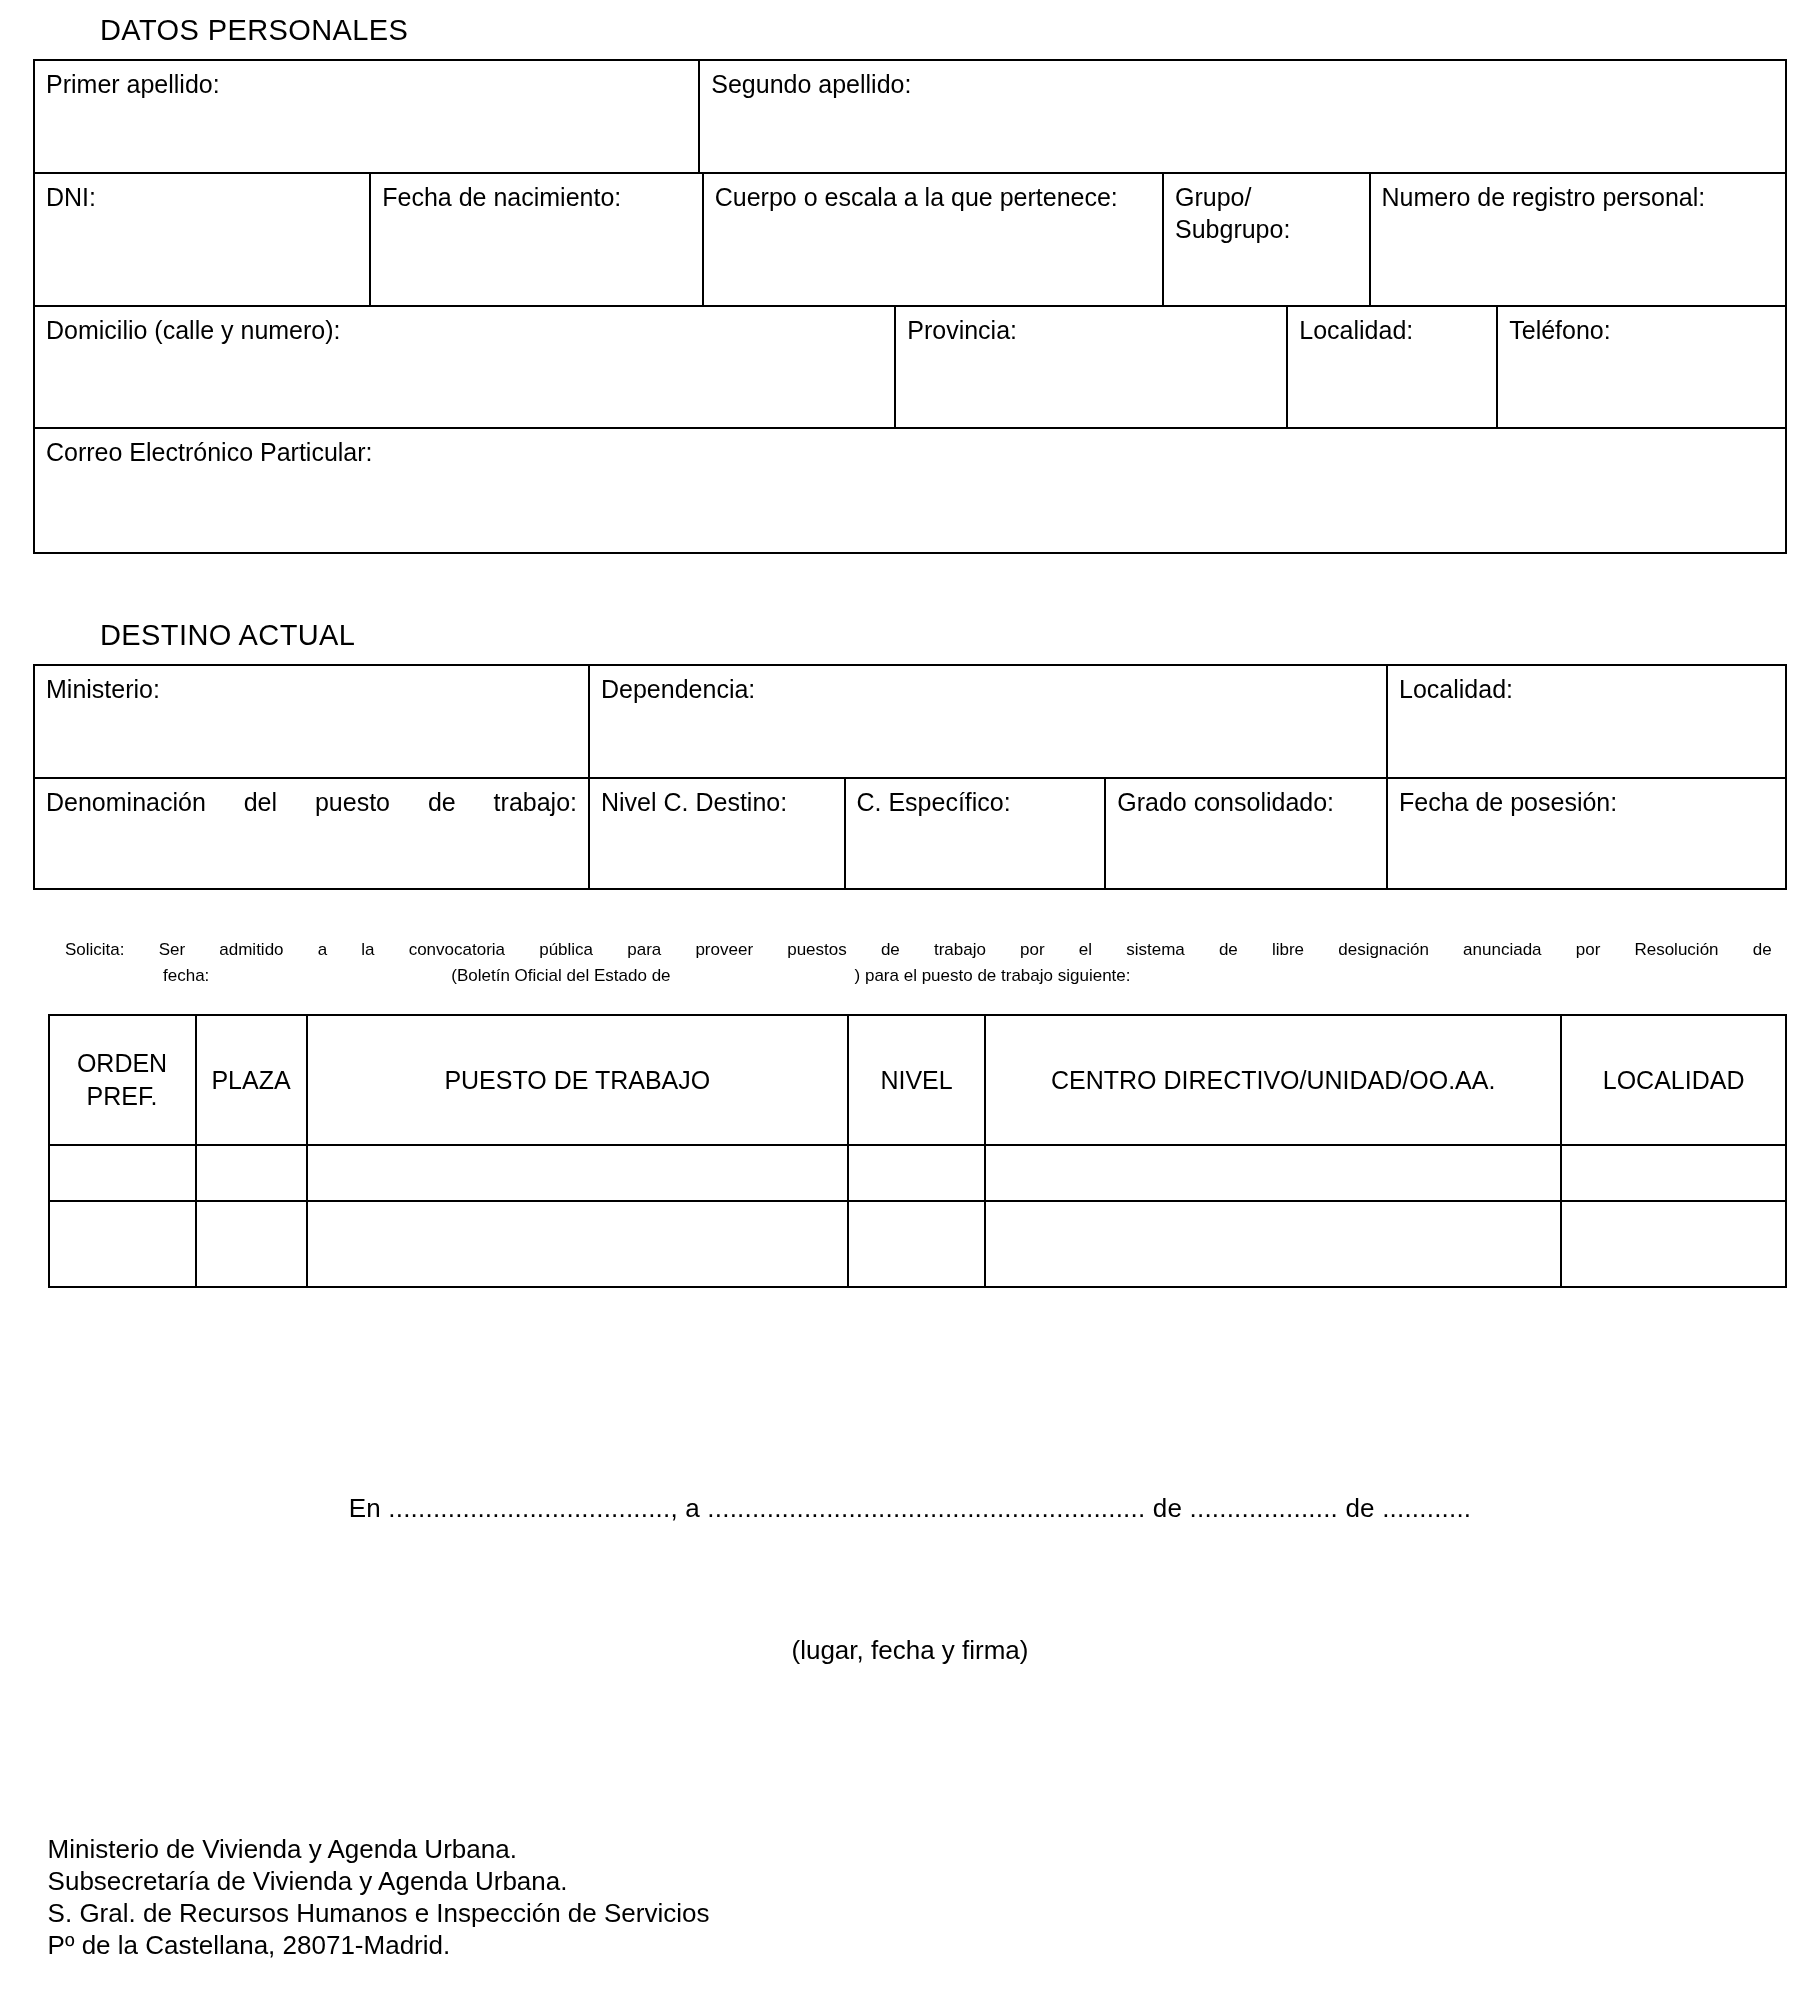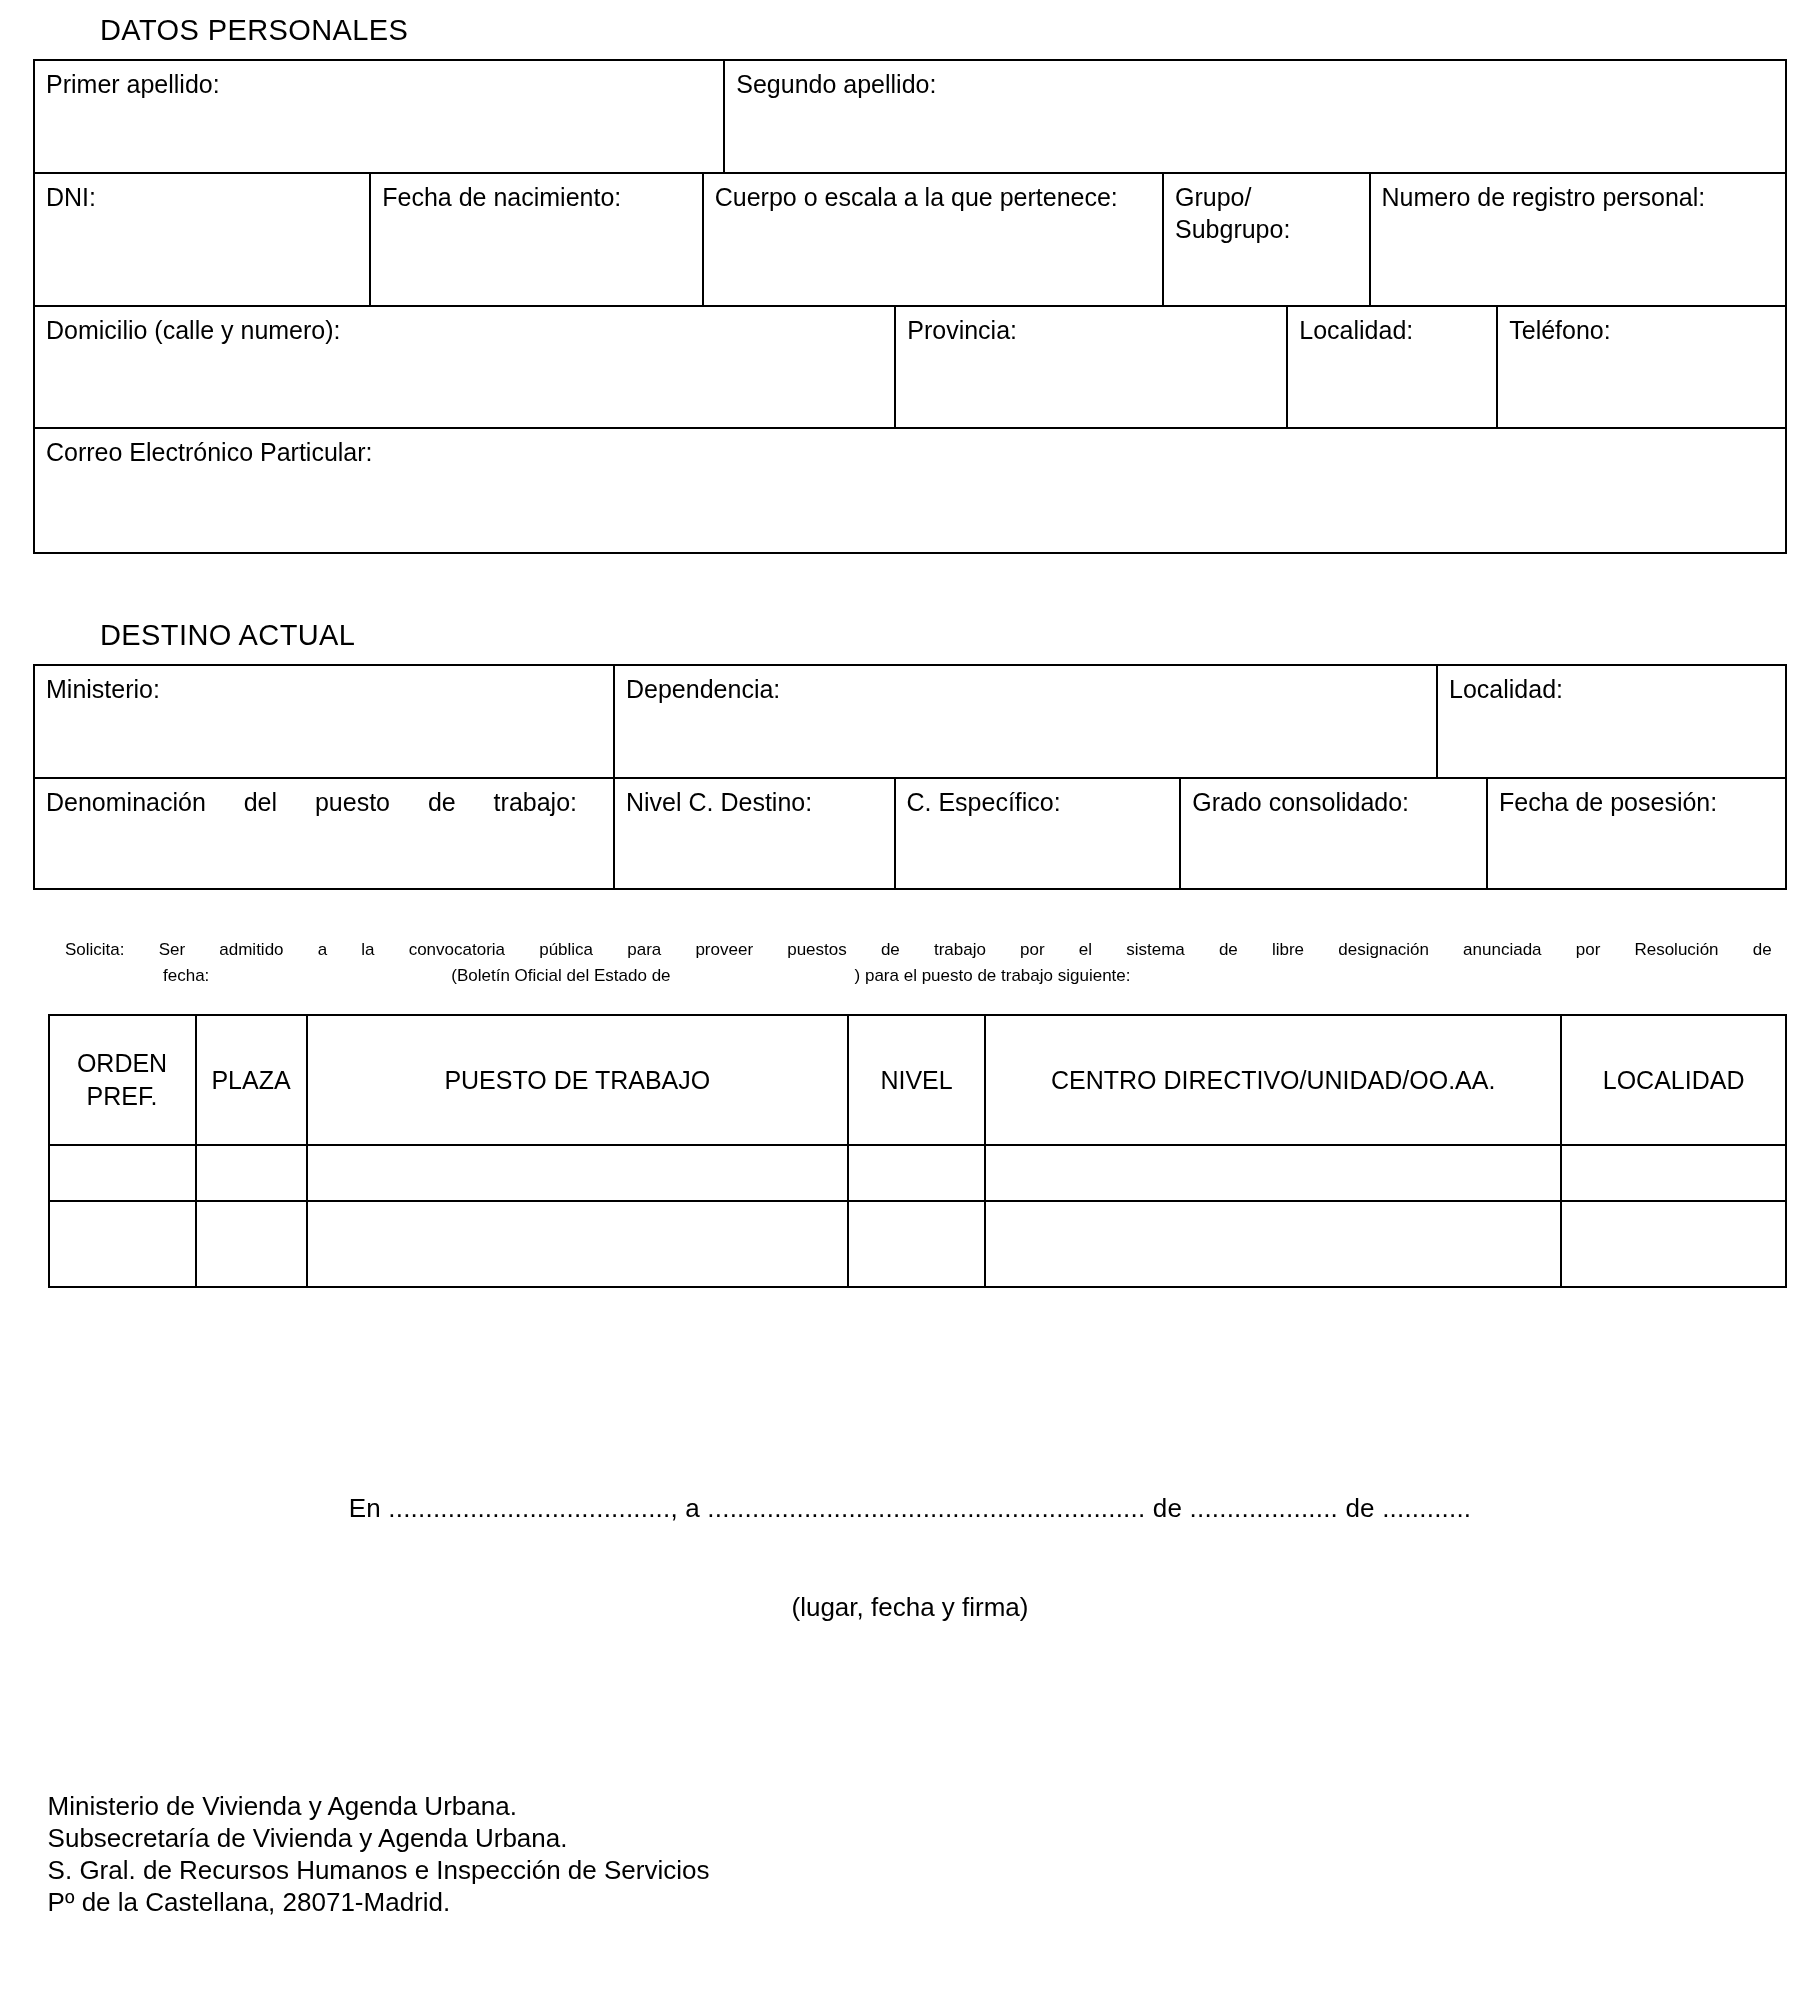--- a/index.html
+++ b/index.html
@@ -26,21 +26,21 @@
   .fcell {
     border-left:2.6px solid #000;
     padding:8.6px 11px;
     font-size:25px;
     line-height:1.25;
     overflow:hidden;
   }
   .fcell:first-child { border-left:none; }
   .grow { flex:1 1 auto; }
 
-  .h130 { min-height:111px;gap:25px; }
+  .h130 { min-height:111px; }
   .h155 { min-height:133px; }
   .h142 { min-height:122px; }
   .h146 { min-height:125px; }
 
   .justify-cell { text-align:justify; text-align-last:justify; }
 
   
   .solicita { margin:48px 15.4px 0 32px; font-size:17px; line-height:1.4; }
   .solicita-l1 { text-align:justify; text-align-last:justify; }
   .solicita-l2 { margin-top:2.6px; white-space:nowrap; }
@@ -63,21 +63,21 @@
   .t3 .erow2 { min-height:86px; }
   .t3 .ecell { padding:0; }
 
   .dateline {
     margin-top:205px;
     text-align:center;
     font-size:26px;
     letter-spacing:0.2px;
   }
   .lugar {
-    margin-top:68px;
+    margin-top:111px;
     text-align:center;
     font-size:26px;
   }
   .footer {
     margin:167px 0 0 14.6px;
     font-size:26px;
     line-height:32px;
   }
 </style>
 </head>

